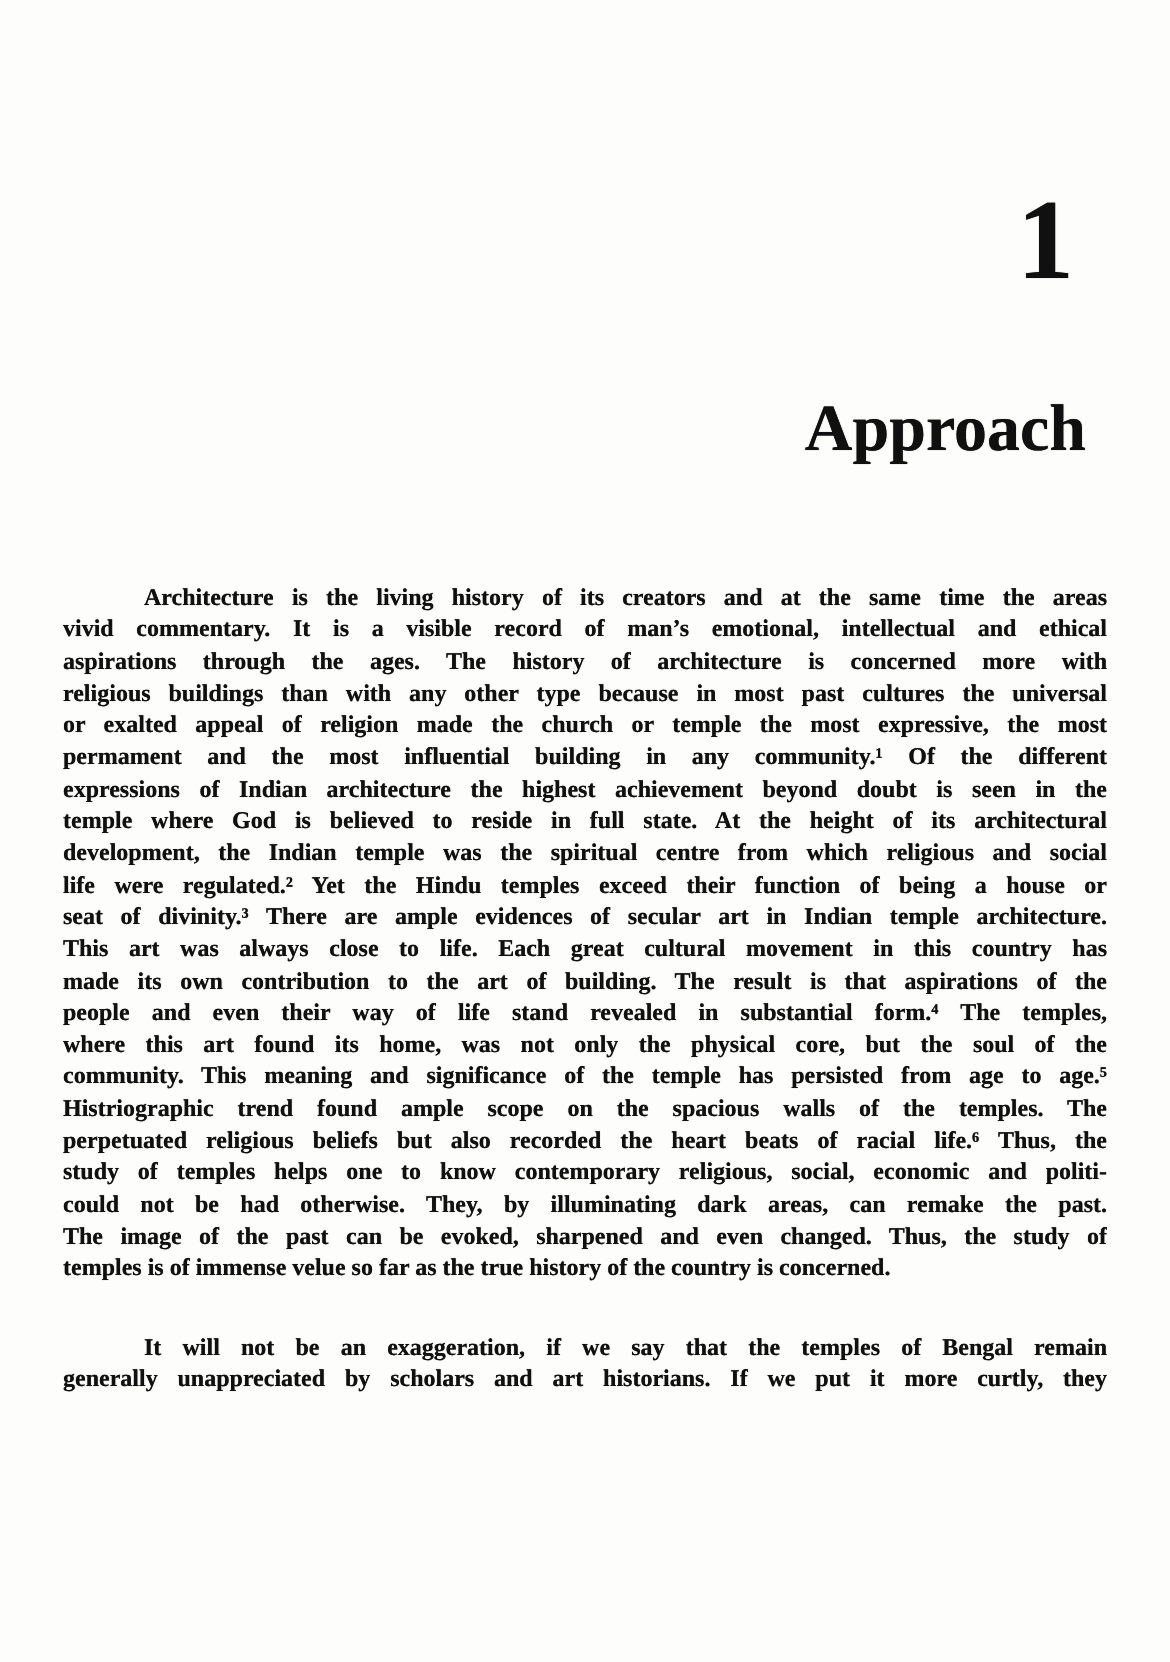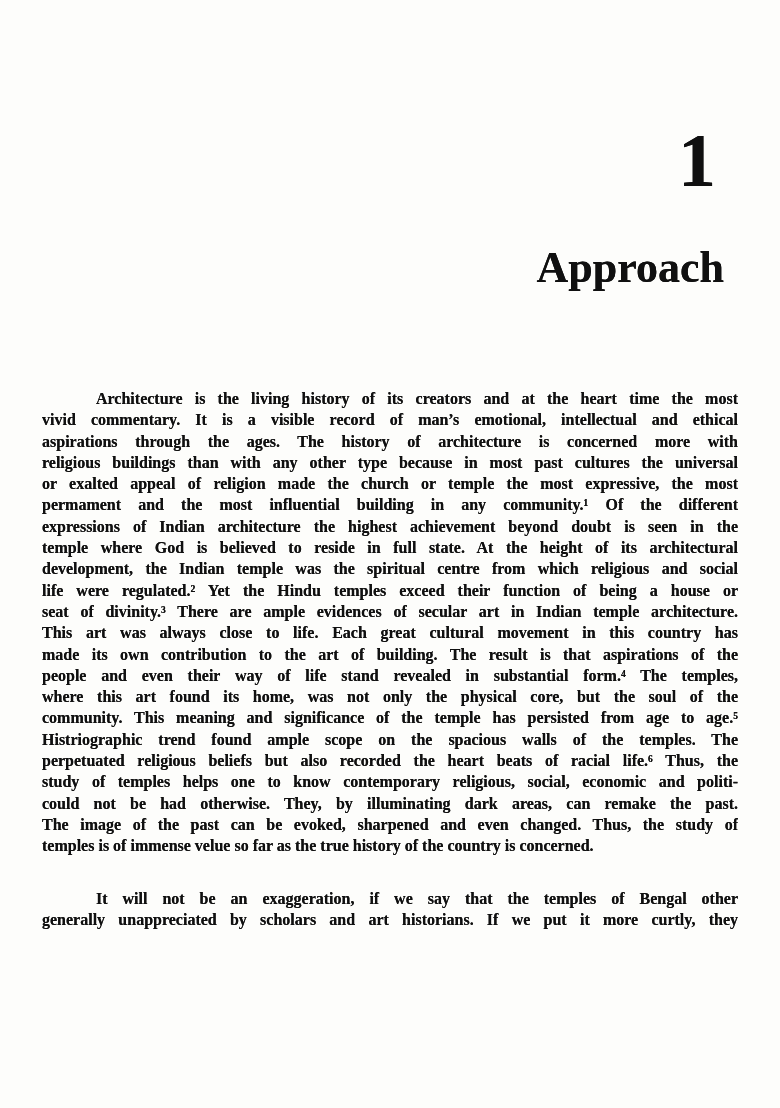--- a/index.html
+++ b/index.html
@@ -22,21 +22,21 @@
     top: 122px;
     right: 63px;
     font-size: 76px;
     line-height: 1;
     font-weight: 700;
     letter-spacing: 1px;
     text-shadow: 0 0 0.5px #101010;
   }
   .chapter-title {
     position: absolute;
-    top: 244px;
+    top: 262px;
     right: 56px;
     font-size: 44px;
     line-height: 1.1;
     font-weight: 700;
     text-shadow: 0 0 0.5px #101010;
   }
   .body-text {
     position: absolute;
     top: 388px;
     left: 42px;
@@ -62,21 +62,21 @@
 <body>
 
 <div class="page">
 
   <div class="chapter-number">1</div>
 
   <div class="chapter-title">Approach</div>
 
   <div class="body-text">
     <div class="para">
-        <div class="line first">Architecture is the living history of its creators and at the heart time the most</div>
+        <div class="line first">Architecture is the living history of its creators and at the same time the areas</div>
         <div class="line">vivid commentary. It is a visible record of man’s emotional, intellectual and ethical</div>
         <div class="line">aspirations through the ages. The history of architecture is concerned more with</div>
         <div class="line">religious buildings than with any other type because in most past cultures the universal</div>
         <div class="line">or exalted appeal of religion made the church or temple the most expressive, the most</div>
         <div class="line">permament and the most influential building in any community.¹ Of the different</div>
         <div class="line">expressions of Indian architecture the highest achievement beyond doubt is seen in the</div>
         <div class="line">temple where God is believed to reside in full state. At the height of its architectural</div>
         <div class="line">development, the Indian temple was the spiritual centre from which religious and social</div>
         <div class="line">life were regulated.² Yet the Hindu temples exceed their function of being a house or</div>
         <div class="line">seat of divinity.³ There are ample evidences of secular art in Indian temple architecture.</div>
@@ -86,18 +86,18 @@
         <div class="line">where this art found its home, was not only the physical core, but the soul of the</div>
         <div class="line">community. This meaning and significance of the temple has persisted from age to age.⁵</div>
         <div class="line">Histriographic trend found ample scope on the spacious walls of the temples. The</div>
         <div class="line">perpetuated religious beliefs but also recorded the heart beats of racial life.⁶ Thus, the</div>
         <div class="line">study of temples helps one to know contemporary religious, social, economic and politi-</div>
         <div class="line">could not be had otherwise. They, by illuminating dark areas, can remake the past.</div>
         <div class="line">The image of the past can be evoked, sharpened and even changed. Thus, the study of</div>
         <div class="line no-just">temples is of immense velue so far as the true history of the country is concerned.</div>
       </div>
     <div class="para para-2">
-        <div class="line first">It will not be an exaggeration, if we say that the temples of Bengal other</div>
+        <div class="line first">It will not be an exaggeration, if we say that the temples of Bengal remain</div>
         <div class="line">generally unappreciated by scholars and art historians. If we put it more curtly, they</div>
       </div>
   </div>
 
 </div>
 
 </body></html>

